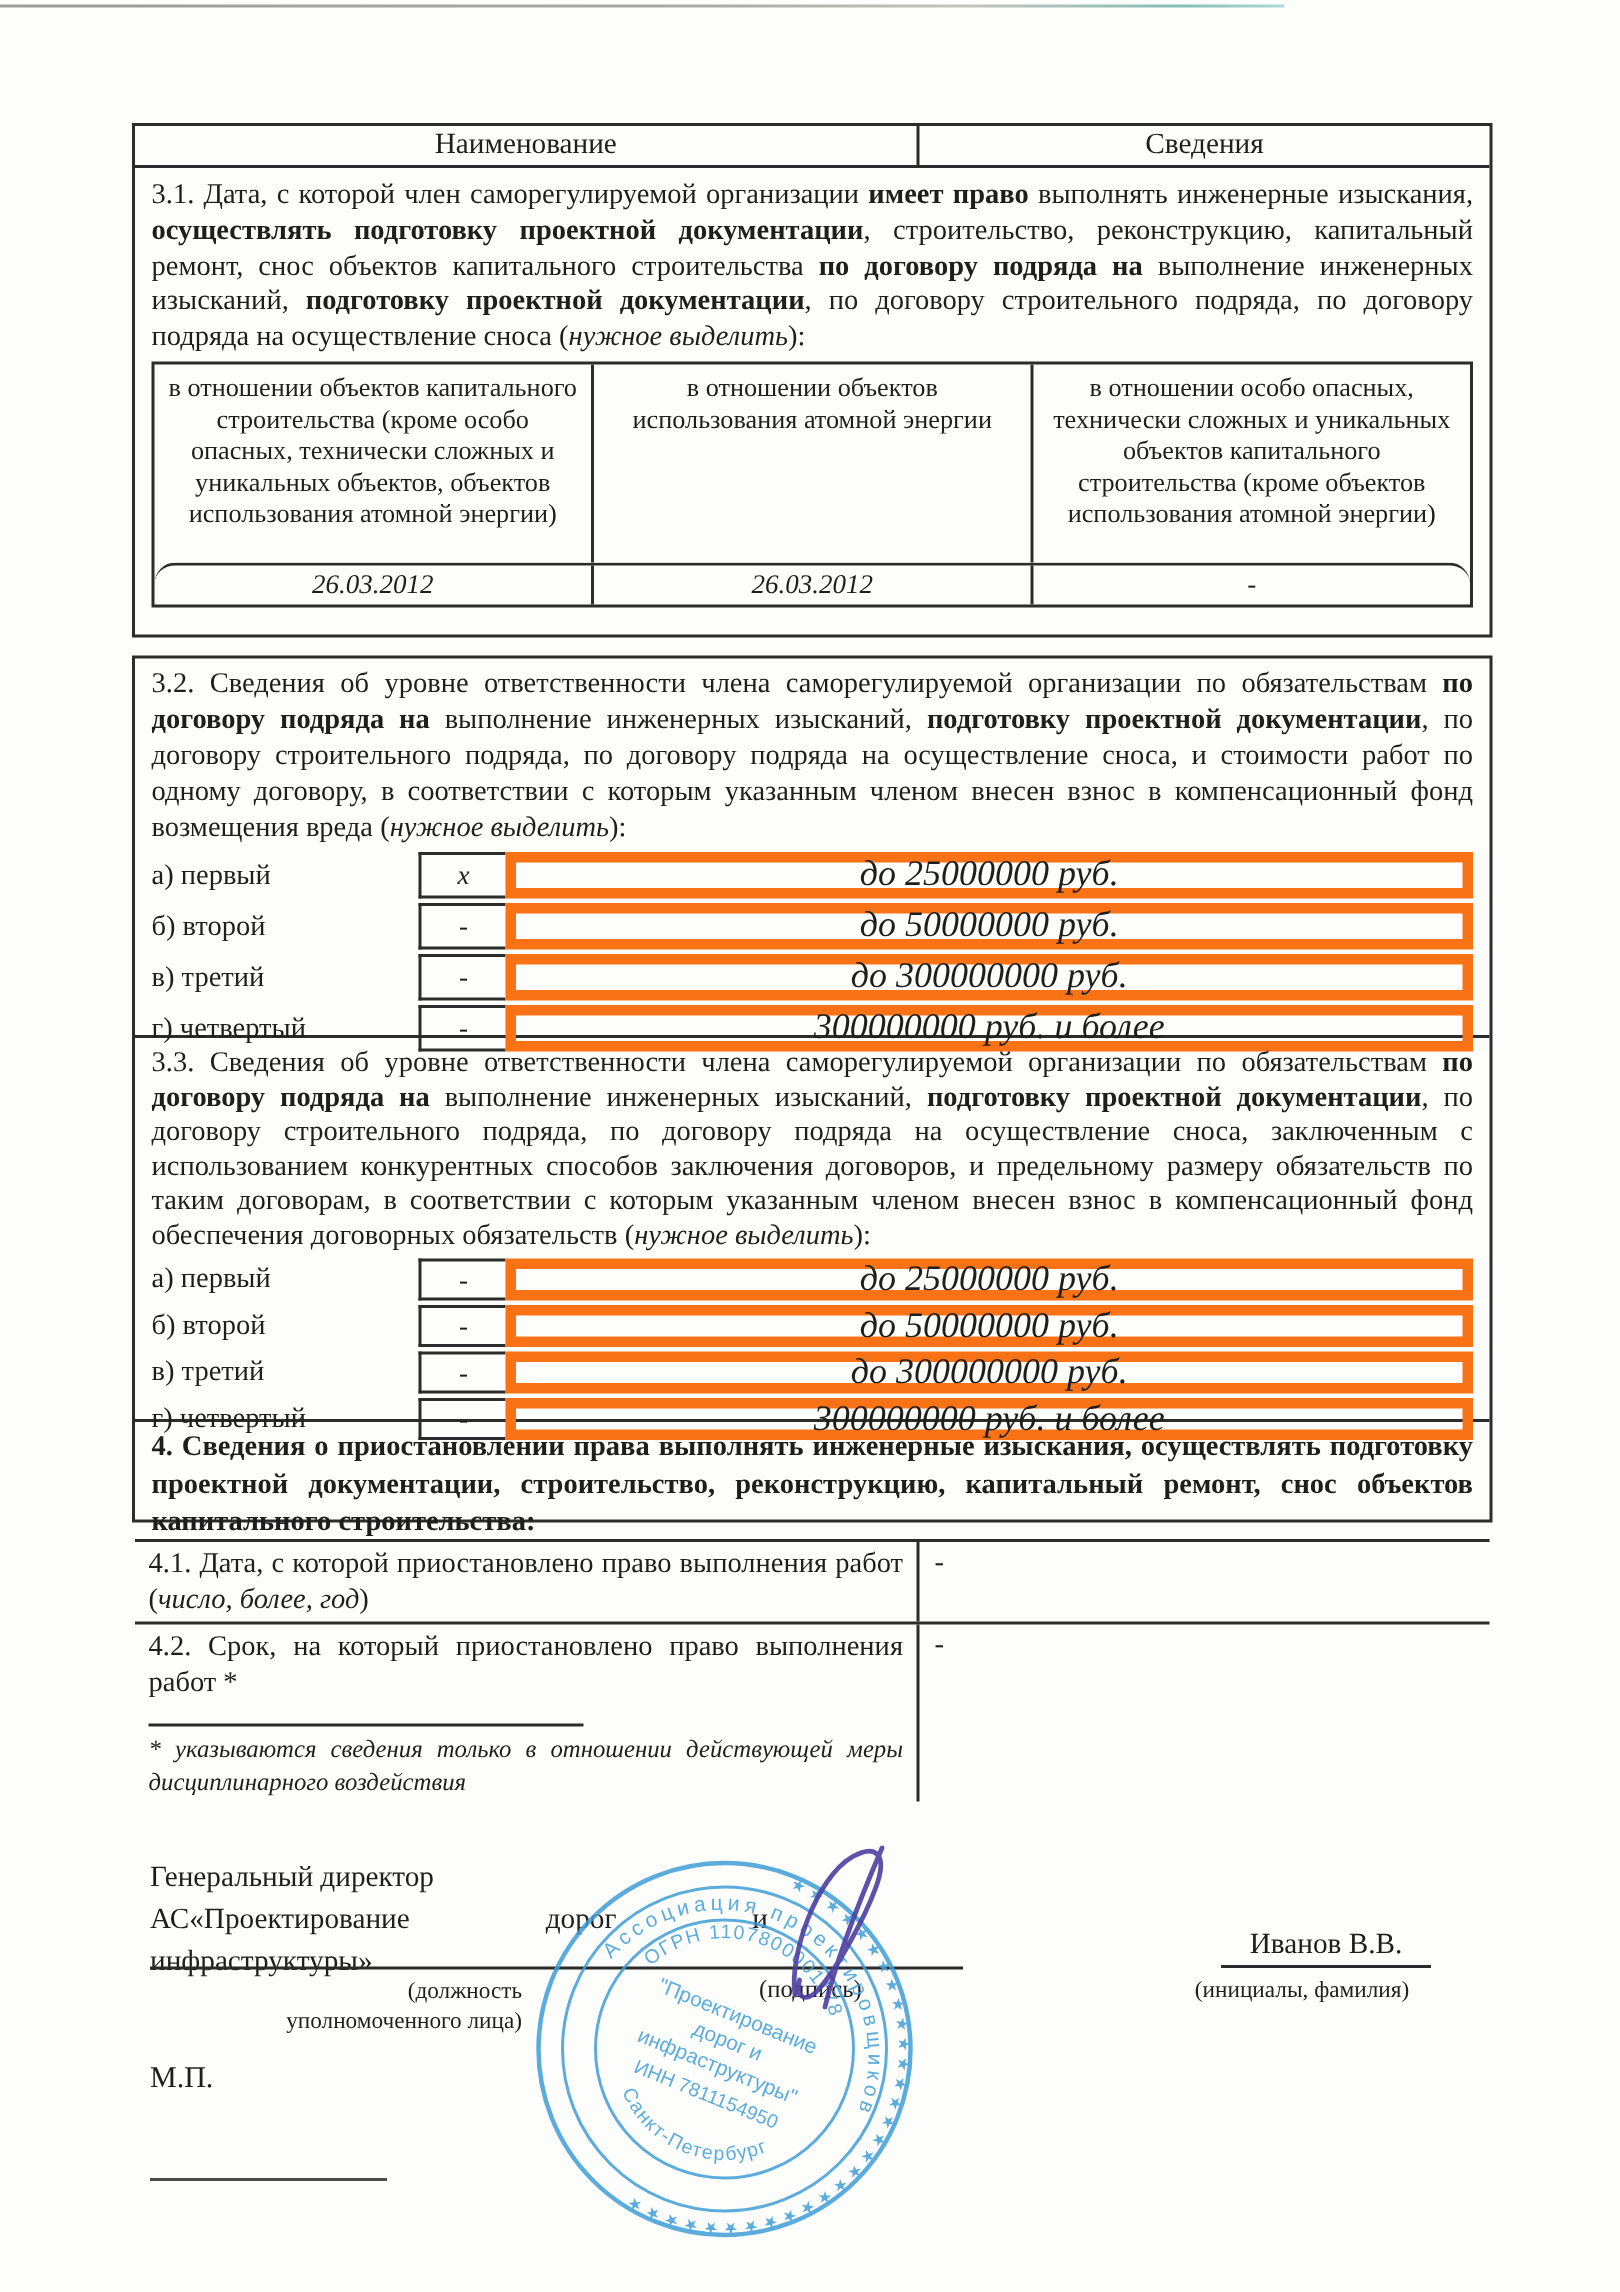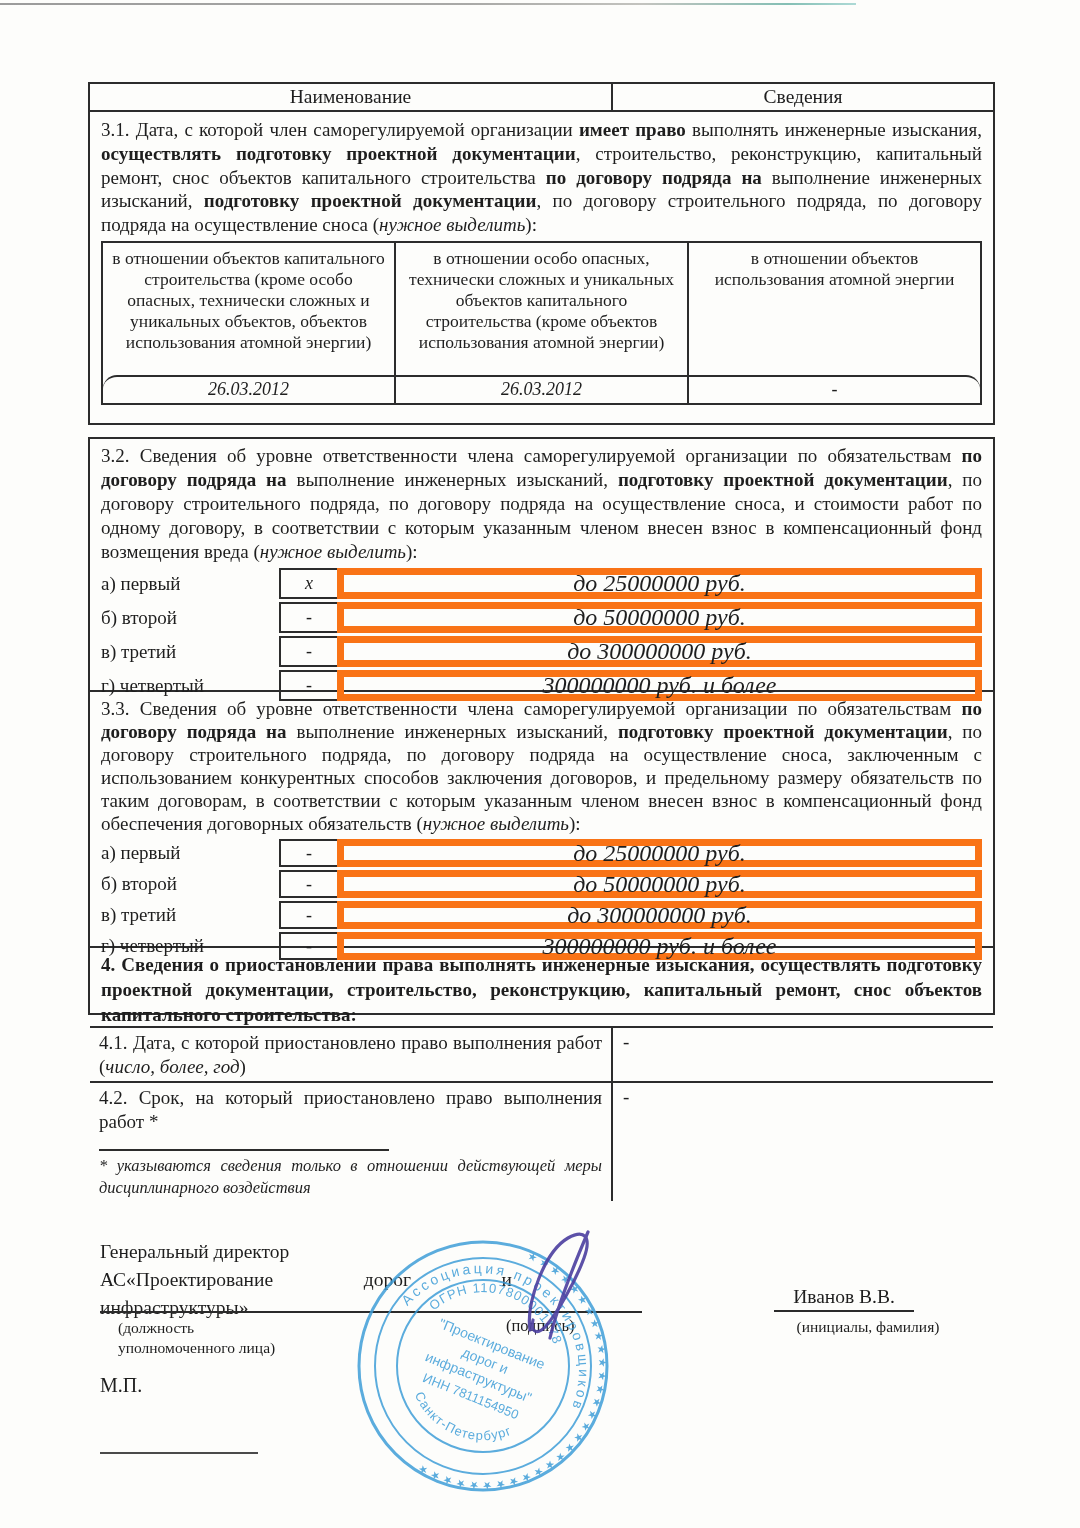--- a/index.html
+++ b/index.html
@@ -61,24 +61,24 @@
   .r4 .rc { flex:1; padding:3px 10px; font-size:19px; }
   .r4 .rich { line-height:23.5px; }
   .foot-line { width:290px; height:2px; background:#2c2c2c; margin:16px 0 4px; }
   .footnote { font-style:italic; font-size:16.5px; line-height:21.5px; text-align:justify; }
 
   
   .pos-block { position:absolute; left:100px; top:1238px; width:412px;
     font-size:19.5px; line-height:28px; }
   .pos-just { text-align:justify; text-align-last:justify; }
   .sig-underline { position:absolute; left:100px; top:1311px; width:542px; height:2px; background:#2b2b2b; }
-  .pos-label { position:absolute; left:118px; top:1318px; width:230px; text-align:left;
+  .pos-label { position:absolute; left:118px; top:1318px; width:230px; text-align:right;
     font-size:15.5px; line-height:20px; }
   .sign-label { position:absolute; left:506px; top:1316px; font-size:16.5px; }
-  .name { position:absolute; left:774px; top:1286px; width:140px; text-align:center;
+  .name { position:absolute; left:814px; top:1286px; width:140px; text-align:center;
     font-size:19.5px; border-bottom:2px solid #2b2b2b; padding-bottom:2px; }
   .name-label { position:absolute; left:776px; top:1318px; width:184px; text-align:center;
     font-size:15.5px; }
   .mp { position:absolute; left:100px; top:1374px; font-size:20px; }
   .bottom-line { position:absolute; left:100px; top:1452px; width:158px; height:2px; background:#4a4a4a; }
 
   .stamp { position:absolute; left:352px; top:1235px; width:262px; height:262px; opacity:.85; }
   .signature-svg { position:absolute; left:500px; top:1226px; width:130px; height:120px; }
 </style>
 </head>
@@ -91,22 +91,22 @@
   <div class="tbl1">
     <div class="tbl1-head">
       <div class="c1">Наименование</div>
       <div class="c2">Сведения</div>
     </div>
     <div class="cell31">
       <div class="rich"><span>3.1. Дата, с которой член саморегулируемой организации </span><span style="font-weight: 700;">имеет право</span><span> выполнять инженерные изыскания, </span><span style="font-weight: 700;">осуществлять подготовку проектной документации</span><span>, строительство, реконструкцию, капитальный ремонт, снос объектов капитального строительства </span><span style="font-weight: 700;">по договору подряда на</span><span> выполнение инженерных изысканий, </span><span style="font-weight: 700;">подготовку проектной документации</span><span>, по договору строительного подряда, по договору подряда на осуществление сноса (</span><span style="font-style: italic;">нужное выделить</span><span>):</span></div>
       <div class="obj-table">
         <div class="obj-row obj-head">
           <div class="oc">в отношении объектов капитального строительства (кроме особо опасных, технически сложных и уникальных объектов, объектов использования атомной энергии)</div>
+          <div class="oc">в отношении объектов использования атомной энергии</div>
           <div class="oc">в отношении особо опасных, технически сложных и уникальных объектов капитального строительства (кроме объектов использования атомной энергии)</div>
-          <div class="oc">в отношении объектов использования атомной энергии</div>
         </div>
         <div class="obj-row obj-vals">
           <div class="oc">26.03.2012</div>
           <div class="oc">26.03.2012</div>
           <div class="oc">-</div>
         </div>
       </div>
     </div>
   </div>
 

